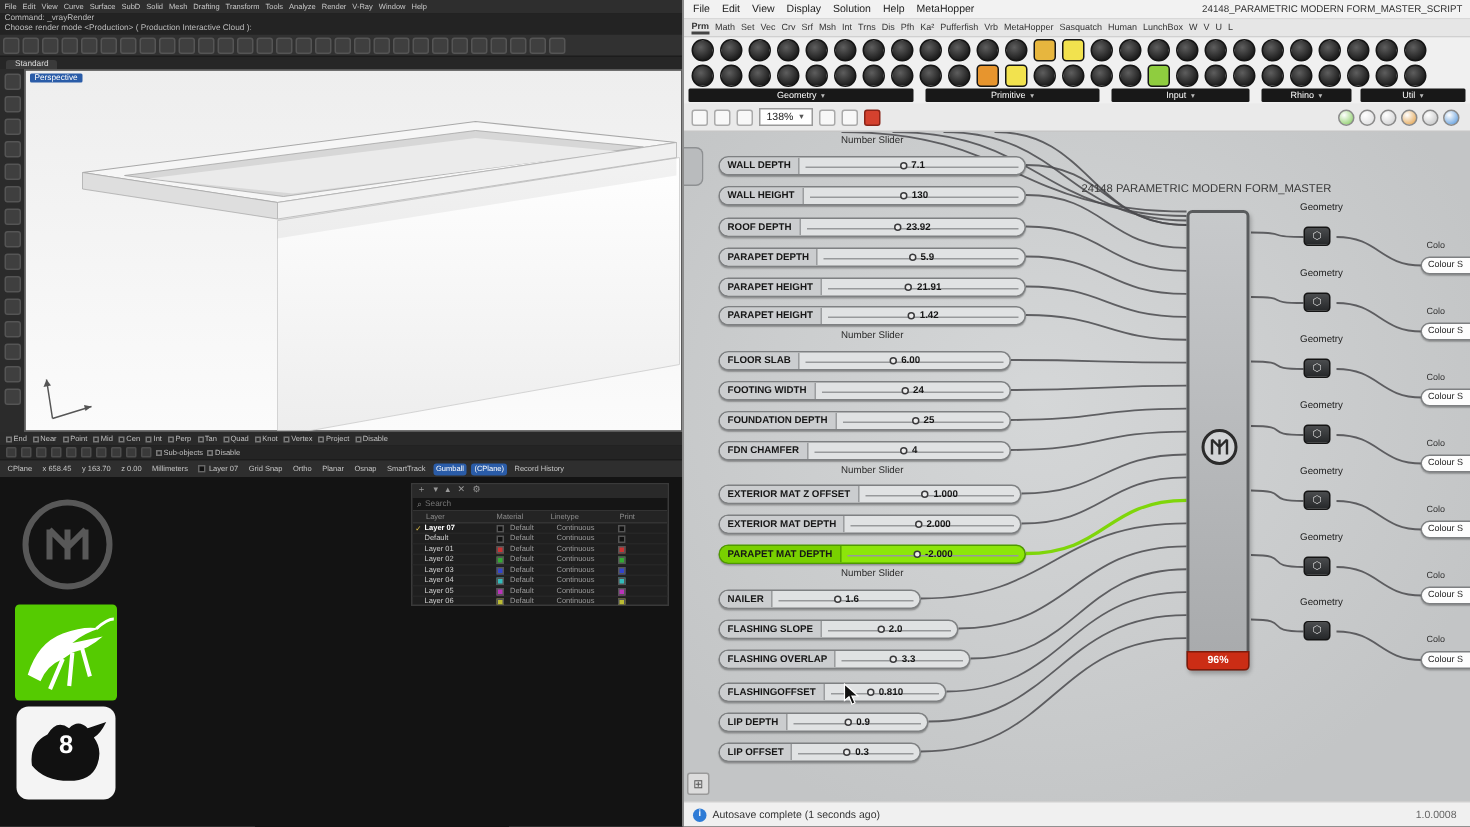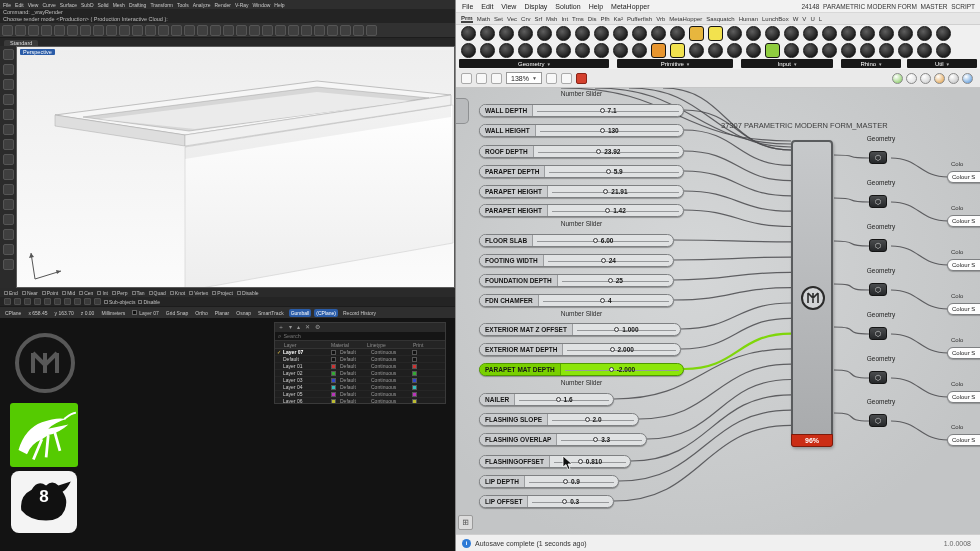--- a/index.html
+++ b/index.html
@@ -803,21 +803,21 @@
           <div class="slider" style="top: 407px; left: 23px; width: 135px;">
             <div class="nm">LIP OFFSET</div>
             <div class="val">
               <div class="track"></div>
               <div class="knob"></div>
               <div class="v">0.3</div>
             </div>
           </div>
         </div>
 
-      <div id="cl-title">37307 PARAMETRIC MODERN FORM_MASTER</div>
+      <div id="cl-title">24148 PARAMETRIC MODERN FORM_MASTER</div>
       <div id="g-cluster">
         <svg id="cl-icon" width="26" height="26" viewBox="0 0 26 26">
           <circle cx="13" cy="13" r="11" fill="#d2d4d6" stroke="#2b2b2b" stroke-width="2"></circle>
           <path d="M8,8 V18 M13,8 V18 M18,8 V18 M8,8 L13,13 L18,8" stroke="#2b2b2b" stroke-width="1.6" fill="none"></path>
         </svg>
         <div id="cl-progress">96%</div>
       </div>
 
       <div id="g-out">
           <div class="geo-lbl" style="top: 47px; left: 395px;">Geometry</div>

